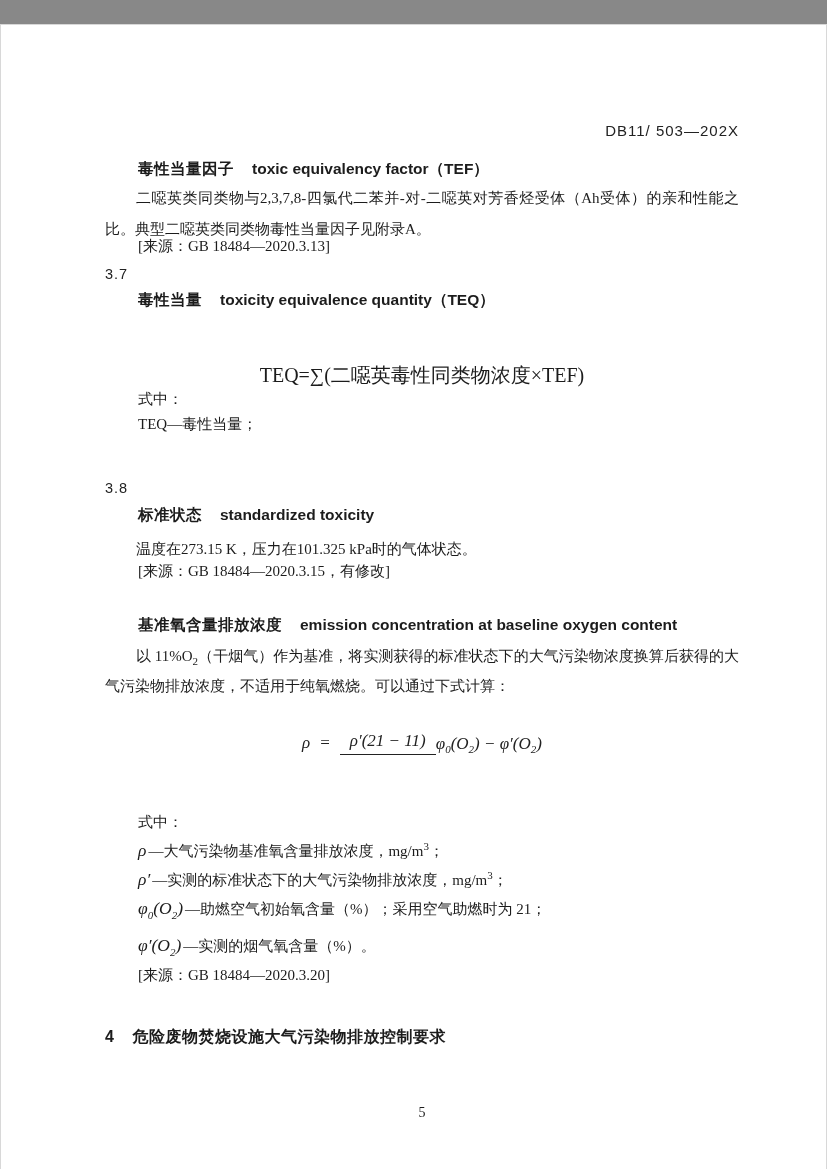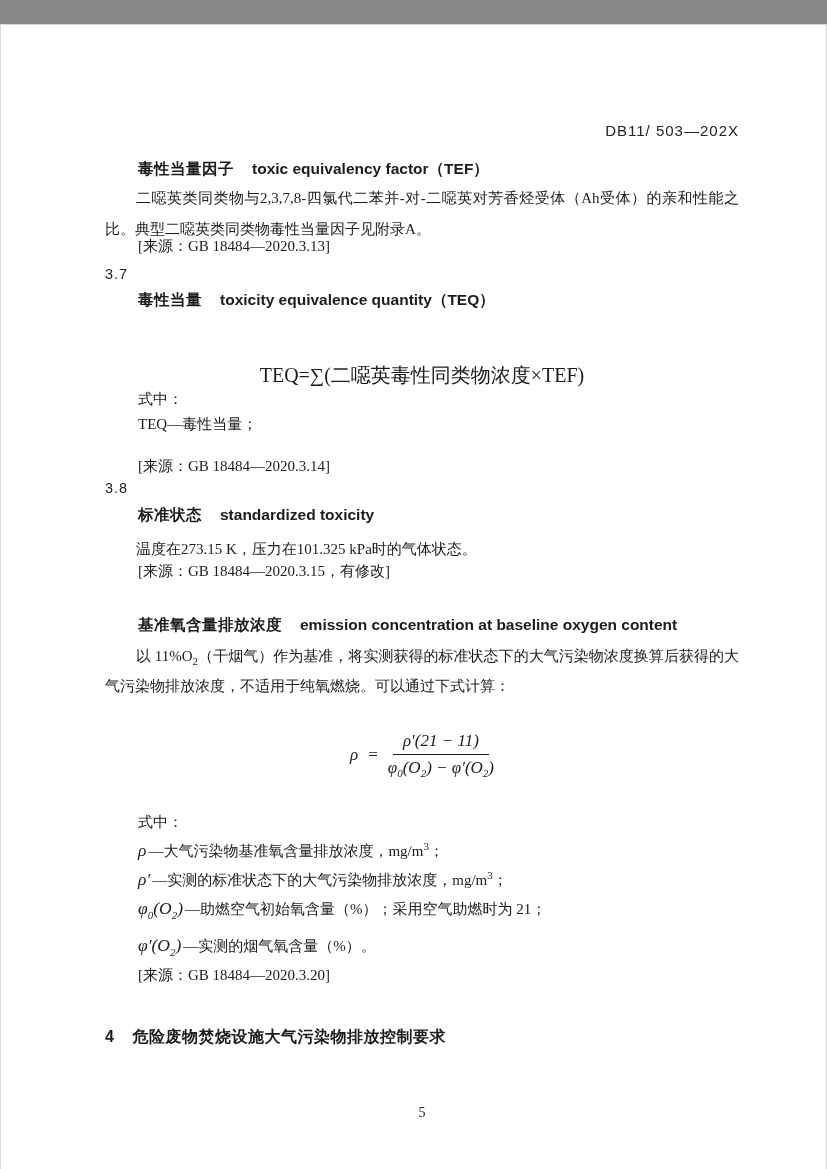--- a/index.html
+++ b/index.html
@@ -67,21 +67,21 @@
   .formula-frac{
     display:flex;
     justify-content:center;
     align-items:center;
     gap:10px;
     font-size:17px;
     color:#222;
   }
   .formula-frac .frac{
     display:inline-flex;
-    flex-direction:column;
+    flex-direction:row;
     align-items:center;
   }
   .formula-frac .num{
     padding:0 10px 3px 10px;
     border-bottom:1.4px solid #222;
   }
   .formula-frac .den{padding-top:3px;}
   sub,sup{font-size:11px;}
   .defline{
     font-size:15px;
@@ -121,21 +121,20 @@
 
   <div class="abs clause-num" style="top:241px">3.7</div>
   <div class="abs term-heading" style="top:265px">
     <span class="zh">毒性当量</span><span class="en">toxicity equivalence quantity（TEQ）</span>
   </div>
   <div class="abs formula-center" style="top:337px">
     <span>TEQ=</span><span class="sigma">∑</span><span>(二噁英毒性同类物浓度×TEF)</span>
   </div>
   <div class="abs plain-line" style="top:363px">式中：</div>
   <div class="abs plain-line" style="top:388px">TEQ—毒性当量；</div>
-  <div class="abs source-line" style="top:432px">[来源：GB 18484—2020.3.14]</div>
 
   <div class="abs clause-num" style="top:455px">3.8</div>
   <div class="abs term-heading" style="top:480px">
     <span class="zh">标准状态</span><span class="en">standardized toxicity</span>
   </div>
   <p class="abs para" style="top:509px">温度在273.15 K，压力在101.325 kPa时的气体状态。</p>
   <div class="abs source-line" style="top:537px">[来源：GB 18484—2020.3.15，有修改]</div>
 
   <div class="abs term-heading" style="top:590px">
     <span class="zh">基准氧含量排放浓度</span><span class="en">emission concentration at baseline oxygen content</span>

